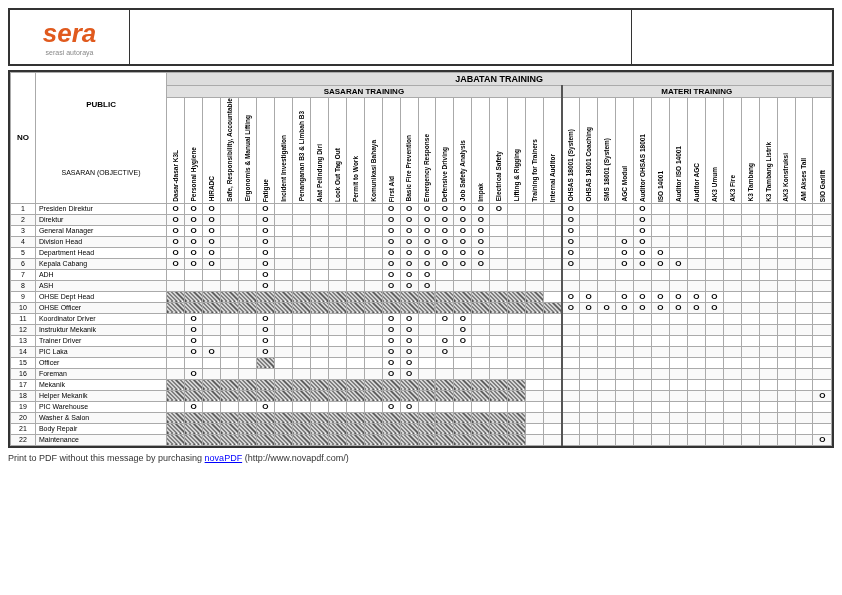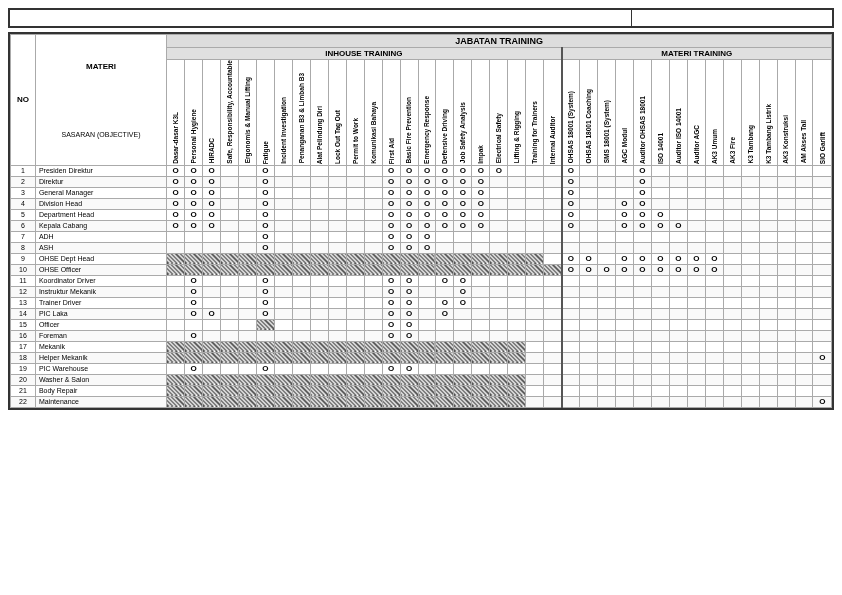--- a/index.html
+++ b/index.html
@@ -35,20 +35,26 @@
     }
     
     .outer-border { border: 2px solid #333; }
   </style>
 </head>
 <body>
 
 <div class="page">
 
   <div class="header outer-border">
+    <div class="header-logo">
+      <div>
+        <div style="font-size:26px;font-weight:bold;color:#e05a1e;font-style:italic;font-family:Arial;">sera</div>
+        <div style="font-size:7px;color:#888;text-align:center;">serasi autoraya</div>
+      </div>
+    </div>
     <div class="header-title">
       <div style="font-size:15px;font-weight:bold;color:#333;"></div>
       <div style="font-size:10px;font-weight:bold;color:#333;margin-top:4px;"></div>
     </div>
     <div class="header-info">
       <table>
         <tbody>
             <tr>
           <td style="font-weight:bold;"></td>
           <td></td>
@@ -70,27 +76,27 @@
     </div>
   </div>
 
   <div class="main-table-wrapper outer-border">
     <table class="main" id="main-table">
       <thead id="table-head">
 
       <tr>
             <th rowspan="4" style="width: 18px; background: rgb(255, 255, 255); font-weight: bold; font-size: 8px; vertical-align: middle;">NO</th>
             <th rowspan="4" style="width: 95px; background: rgb(255, 255, 255); font-weight: bold; font-size: 8px; vertical-align: middle; text-align: center;">
-              <div style="font-weight:bold;margin-bottom:4px;">MATERI</div>
+              <div style="font-weight:bold;margin-bottom:4px;">PUBLIC</div>
               <div style="font-weight:normal;font-size:7px;margin-top:60px;">SASARAN (OBJECTIVE)</div>
             </th>
             <th colspan="37" style="background: rgb(221, 221, 221); font-weight: bold; font-size: 9px; text-align: center;">JABATAN TRAINING</th>
           </tr>
           <tr>
-            <th colspan="22" style="background: rgb(224, 224, 224); font-weight: bold; font-size: 8px; text-align: center; border-right: 2px solid rgb(85, 85, 85);">INHOUSE TRAINING</th>
+            <th colspan="22" style="background: rgb(224, 224, 224); font-weight: bold; font-size: 8px; text-align: center; border-right: 2px solid rgb(85, 85, 85);">SASARAN TRAINING</th>
             <th colspan="15" style="background: rgb(224, 224, 224); font-weight: bold; font-size: 8px; text-align: center;">MATERI TRAINING</th>
           </tr>
           <tr>
             <th style="width: 13px; padding: 0px; vertical-align: bottom; height: 90px;"><span class="vtext">Dasar-dasar K3L</span></th>
             <th style="width: 13px; padding: 0px; vertical-align: bottom; height: 90px;"><span class="vtext">Personal Hygiene</span></th>
             <th style="width: 13px; padding: 0px; vertical-align: bottom; height: 90px;"><span class="vtext">HIRADC</span></th>
             <th style="width: 13px; padding: 0px; vertical-align: bottom; height: 90px;"><span class="vtext">Safe, Responsibility, Accountable</span></th>
             <th style="width: 13px; padding: 0px; vertical-align: bottom; height: 90px;"><span class="vtext">Ergonomis &amp; Manual Lifting</span></th>
             <th style="width: 13px; padding: 0px; vertical-align: bottom; height: 90px;"><span class="vtext">Fatigue</span></th>
             <th style="width: 13px; padding: 0px; vertical-align: bottom; height: 90px;"><span class="vtext">Incident Investigation</span></th>
@@ -1026,14 +1032,20 @@
             <td style="padding: 0px; width: 13px; height: 11px;"></td>
             <td style="padding: 0px; width: 13px; height: 11px;"></td>
             <td style="padding: 0px; width: 13px; height: 11px;"></td>
             <td style="padding: 0px; width: 13px; height: 11px;"></td>
             <td style="padding: 0px; width: 13px; height: 11px; font-size: 8px; text-align: center; font-weight: bold;">O</td>
           </tr>
         </tbody>
     </table>
   </div>
 
+  <div class="footer-link" style="margin-top:5px;">
+    <span>Print to PDF</span>
+    <span> without this message by purchasing </span>
+    <a href="#">novaPDF</a>
+    <span> (http://www.novapdf.com/)</span>
+  </div>
 
 </div>
 
 </body></html>

